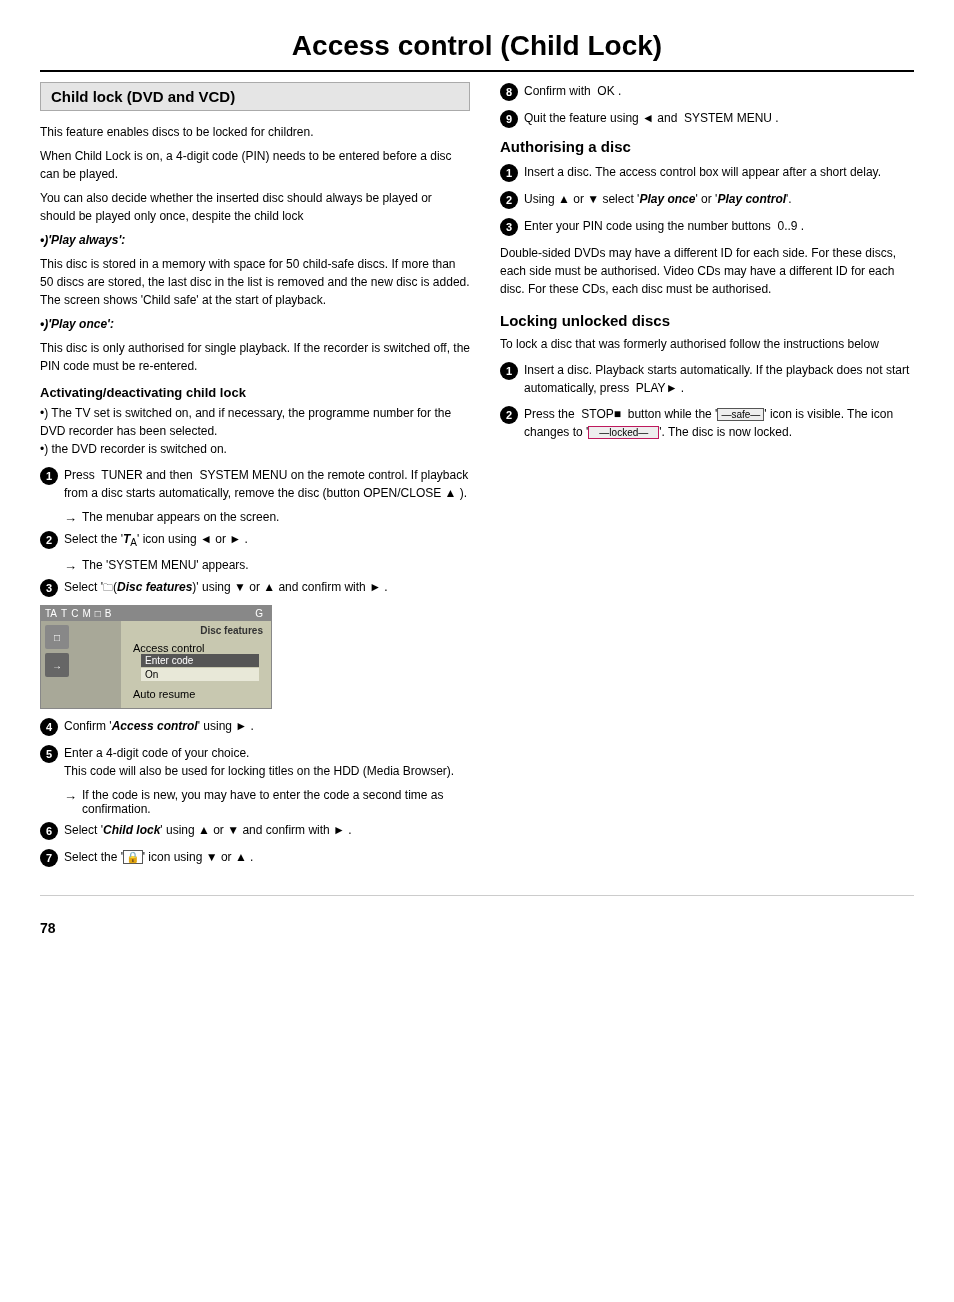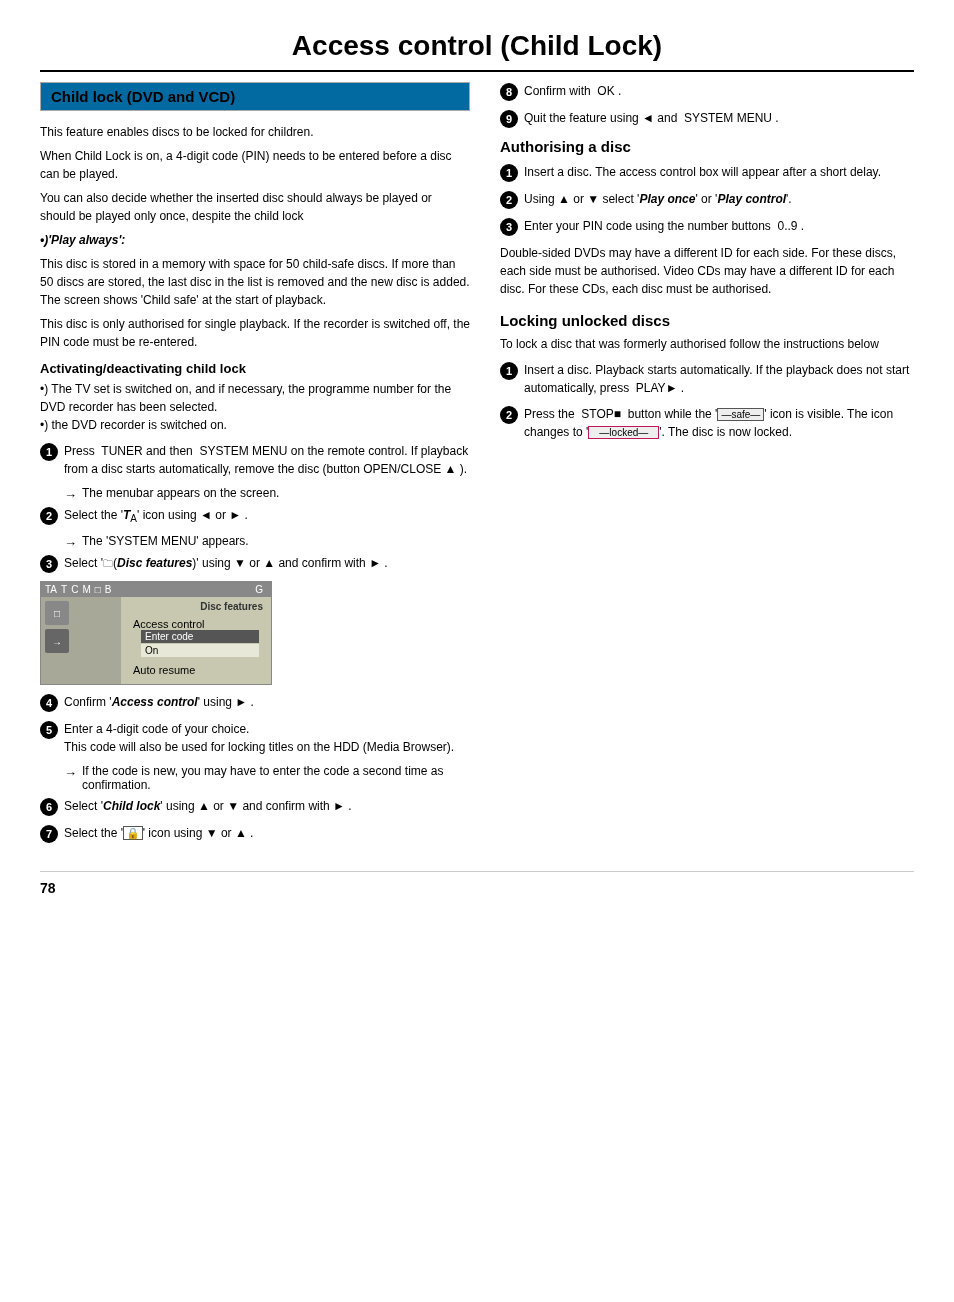--- a/index.html
+++ b/index.html
@@ -26,21 +26,21 @@
       margin-top: 10px;
     }
     .left-col {
       flex: 0 0 430px;
       max-width: 430px;
     }
     .right-col {
       flex: 1;
     }
     .section-box {
-      background: #0369a1;
+      background: #e5e5e5;
       border: 1px solid #aaa;
       padding: 5px 10px;
       margin-bottom: 12px;
     }
     .section-box h2 {
       font-size: 15px;
       font-weight: bold;
     }
     h3.subsection {
       font-size: 13px;
@@ -202,20 +202,21 @@
       <h2>Child lock (DVD and VCD)</h2>
     </div>
 
     <p>This feature enables discs to be locked for children.</p>
     <p>When Child Lock is on, a 4-digit code (PIN) needs to be entered before a disc can be played.</p>
     <p>You can also decide whether the inserted disc should always be played or should be played only once, despite the child lock</p>
 
     <p class="bold italic">•)'Play always':</p>
     <p>This disc is stored in a memory with space for 50 child-safe discs. If more than 50 discs are stored, the last disc in the list is removed and the new disc is added. The screen shows 'Child safe' at the start of playback.</p>
 
+    <p class="bold italic">•)'Play once':</p>
     <p>This disc is only authorised for single playback. If the recorder is switched off, the PIN code must be re-entered.</p>
 
     <h3 class="subsection">Activating/deactivating child lock</h3>
 
     <div class="prep-text">
       <span>•) The TV set is switched on, and if necessary, the programme number for the DVD recorder has been selected.</span><br>
       <span>•) the DVD recorder is switched on.</span>
     </div>
 
     <div class="step">
@@ -360,15 +361,15 @@
 
     <div class="step">
       <span class="step-num">2</span>
       <div class="step-content">
         Press the &nbsp;<kbd>STOP■</kbd>&nbsp; button while the '<span class="lock-icon-safe">—safe—</span>' icon is visible. The icon changes to '<span class="lock-icon-locked">—locked—</span>'. The disc is now locked.
       </div>
     </div>
   </div>
 </div>
 
-<div style="position:relative; margin-top: 20px; border-top: 1px solid #ccc; padding-top: 8px;">
+<div style="position:relative; margin-top: 20px; border-top: 1px solid #ccc; padding-top: 24px;">
   <span class="bold" style="font-size:14px;">78</span>
 </div>
 
 </body></html>

